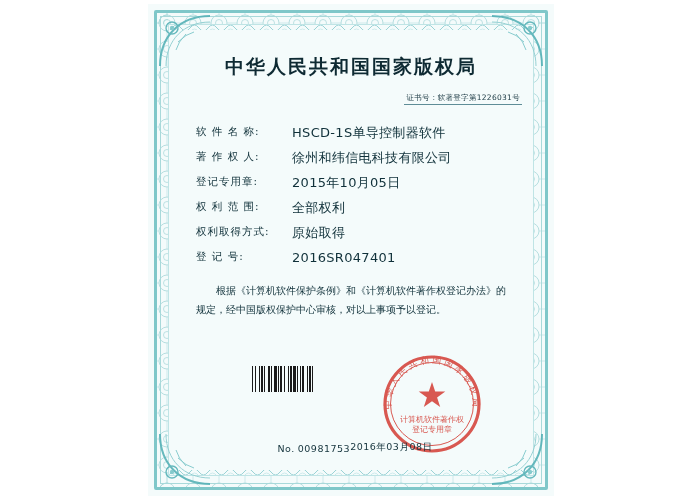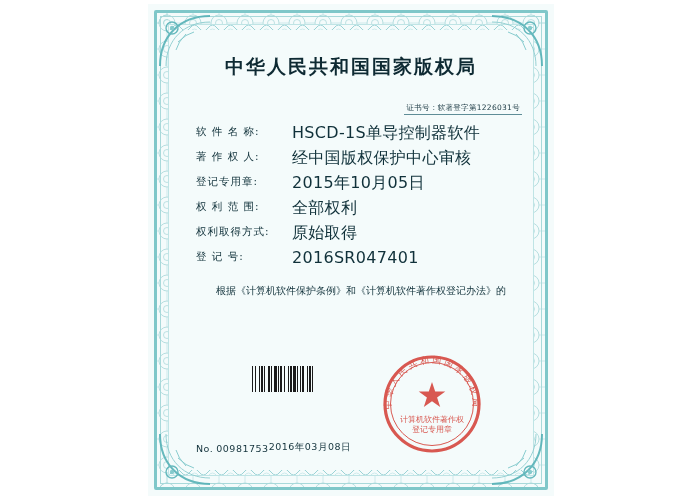--- a/index.html
+++ b/index.html
@@ -89,55 +89,55 @@
   .title-2 {
     margin-top: 9px;
     font-size: 23px;
     letter-spacing: 2px;
     color: #0e2a33;
     font-weight: bold;
     font-family: "DejaVu Serif", "Liberation Serif", serif;
   }
 
   .certno-row {
-    margin-top: 23px;
+    margin-top: 13px;
     display: flex;
     justify-content: flex-end;
     align-items: flex-end;
     padding-right: 6px;
   }
   .certno {
     font-size: 7.5px;
     color: #23404a;
     border-bottom: 1px solid #5e8d97;
     padding: 0 2px 1px 2px;
     letter-spacing: 0.3px;
   }
 
   .fields {
-    margin-top: 10px;
+    margin-top: 20px;
     padding-left: 22px;
     padding-right: 14px;
   }
   .field-row {
     display: flex;
     align-items: flex-start;
     margin-bottom: 10px;
   }
   .field-label {
     width: 96px;
     flex: 0 0 96px;
     font-size: 10.5px;
     color: #10313a;
     letter-spacing: 1px;
     text-align: justify;
     font-family: "DejaVu Sans", "Liberation Sans", sans-serif;
   }
   .field-value {
-    font-size: 16px;
+    font-size: 13px;
     color: #10313a;
     line-height: 15px;
     letter-spacing: 0.3px;
   }
   .field-value .vline {
     display: block;
     white-space: pre;
   }
 
   .paragraph {
@@ -179,21 +179,21 @@
     opacity: 0.82;
   }
 
   
   .bottom-row {
     position: absolute;
     left: 22px;
     right: 14px;
     bottom: 16px;
     display: flex;
-    justify-content: flex-start;
+    justify-content: center;
     align-items: flex-end;
     font-size: 9.5px;
     color: #14333c;
   }
   .serial { letter-spacing: 0.5px; }
   .serial .no-label { margin-right: 3px; }
   .issue-date { letter-spacing: 0.5px; }
 
   .watermark-text {
     position: absolute;
@@ -285,21 +285,21 @@
       <div class="fields" id="fields-container">
           <div class="field-row">
             <div class="field-label">软 件 名 称:</div>
             <div class="field-value">
               <span class="vline">HSCD-1S单导控制器软件</span>
             </div>
           </div>
           <div class="field-row">
             <div class="field-label">著 作 权 人:</div>
             <div class="field-value">
-              <span class="vline">经中国版权保护中心审核</span>
+              <span class="vline">徐州和纬信电科技有限公司</span>
             </div>
           </div>
           <div class="field-row">
             <div class="field-label">登记专用章:</div>
             <div class="field-value">
               <span class="vline">2015年10月05日</span>
             </div>
           </div>
           <div class="field-row">
             <div class="field-label">权 利 范 围:</div>
@@ -316,20 +316,21 @@
           <div class="field-row">
             <div class="field-label">登 记 号:</div>
             <div class="field-value">
               <span class="vline">2016SR047401</span>
             </div>
           </div>
         </div>
 
       <div class="paragraph">
         <span class="p-line indent">根据《计算机软件保护条例》和《计算机软件著作权登记办法》的</span>
+        <span class="p-line">规定，经中国版权保护中心审核，对以上事项予以登记。</span>
       </div>
 
       <div class="barcode" id="barcode">
           <i style="width: 1px; background: rgb(26, 26, 26);"></i>
           <i style="width: 2px; background: transparent;"></i>
           <i style="width: 1px; background: rgb(26, 26, 26);"></i>
           <i style="width: 3px; background: transparent;"></i>
           <i style="width: 1px; background: rgb(26, 26, 26);"></i>
           <i style="width: 1px; background: transparent;"></i>
           <i style="width: 2px; background: rgb(26, 26, 26);"></i>

